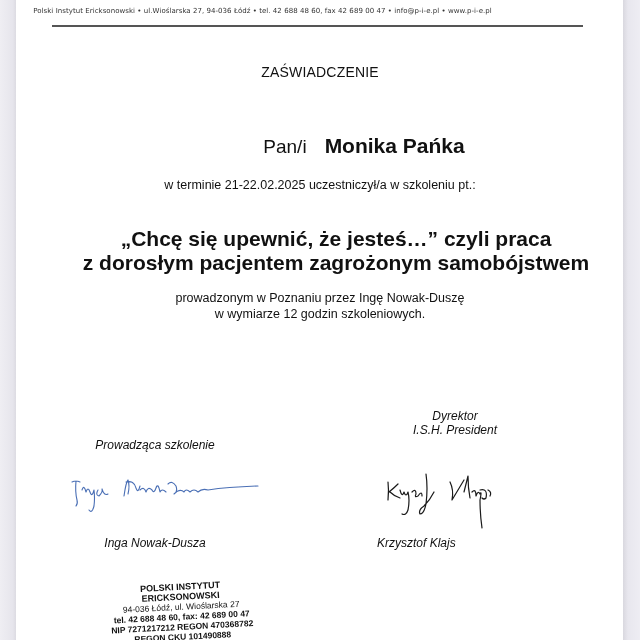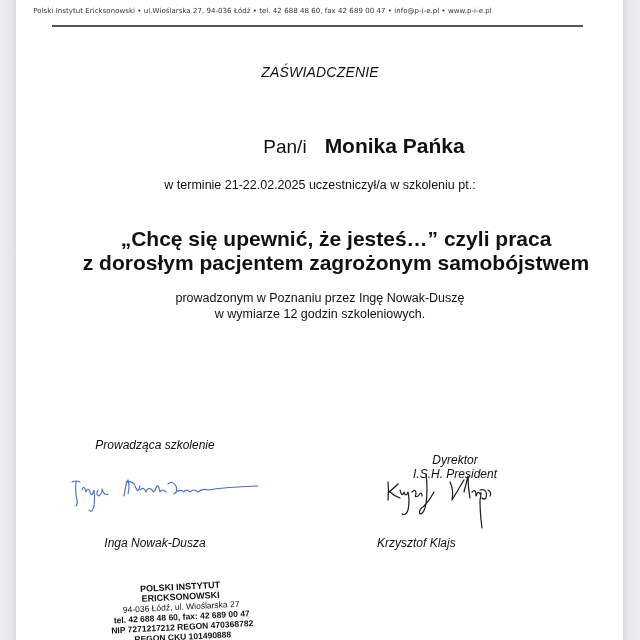--- a/index.html
+++ b/index.html
@@ -25,32 +25,32 @@
   .letterhead {
     position: absolute; left: 0; top: 7px; width: 525px; text-align: center;
     font-family: "DejaVu Sans", sans-serif; font-size: 7px; color: #333;
     letter-spacing: 0.05px;
   }
   .letterhead-rule {
     position: absolute; left: 52px; top: 25px; width: 531px; height: 2px;
     background: #555;
   }
   .abs { position: absolute; left: 0; width: 640px; text-align: center; }
-  .doc-title { top: 64px; font-size: 14px; color: #111; letter-spacing: 0.2px; font-style: italic; }
+  .doc-title { top: 64px; font-size: 14px; color: #111; letter-spacing: 0.2px; }
   .recipient-row { top: 134px; white-space: nowrap; padding-left: 44px; }
   .recipient-label { font-size: 19px; font-weight: normal; vertical-align: baseline; }
   .recipient-name { font-size: 21px; font-weight: bold; margin-left: 18px; vertical-align: baseline; }
   .date-line { top: 178px; font-size: 12.5px; }
   .course-title {
     top: 227px; font-size: 21px; font-weight: bold; line-height: 24px; margin-left: 16px;
   }
   .details { top: 290px; font-size: 12.5px; line-height: 16px; text-align: center; }
   .director-block {
     position: absolute; left: 330px; width: 250px; top: 409px; text-align: center;
-    font-style: italic; font-size: 12px; line-height: 14px; margin-top: 44px;
+    font-style: italic; font-size: 12px; line-height: 14px;
   }
   .trainer-label {
     position: absolute; left: 60px; width: 190px; top: 438px; text-align: center;
     font-style: italic; font-size: 12px;
   }
   .sig-trainer { position: absolute; left: 68px; top: 470px; width: 200px; height: 50px; }
   .sig-director { position: absolute; left: 380px; top: 470px; width: 120px; height: 70px; }
   .trainer-name {
     position: absolute; left: 60px; width: 190px; top: 536px; text-align: center;
     font-style: italic; font-size: 12px;

